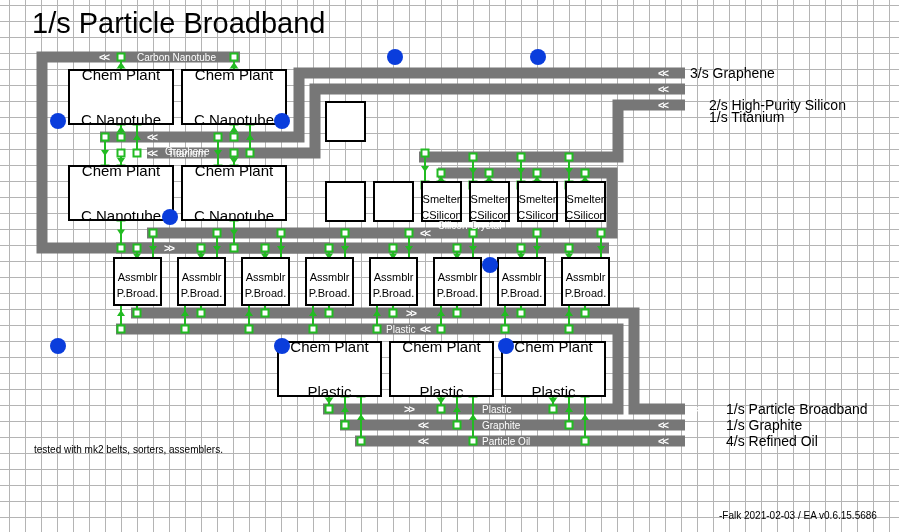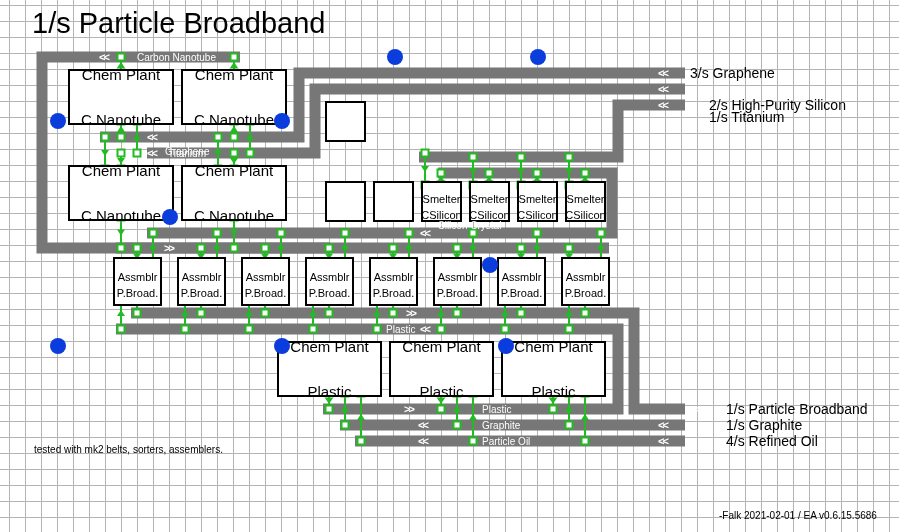--- a/index.html
+++ b/index.html
@@ -413,13 +413,13 @@
 <span class="belt-arrow" style="left:658px;top:436px;">&lt;&lt;</span>
 
 <span class="legend" style="left:690px;top:65px;">3/s Graphene</span>
 <span class="legend" style="left:709px;top:81px;margin-top:28px;">1/s Titanium</span>
 <span class="legend" style="left:709px;top:97px;">2/s High-Purity Silicon</span>
 <span class="legend" style="left:726px;top:401px;">1/s Particle Broadband</span>
 <span class="legend" style="left:726px;top:417px;">1/s Graphite</span>
 <span class="legend" style="left:726px;top:433px;">4/s Refined Oil</span>
 
 <span class="note" style="left:34px;top:444px;">tested with mk2 belts, sorters, assemblers.</span>
-<span class="note" style="left:719px;top:510px;">-Falk 2021-02-01 / EA v0.6.15.5686</span>
+<span class="note" style="left:719px;top:510px;">-Falk 2021-02-03 / EA v0.6.15.5686</span>
 
 </body></html>

